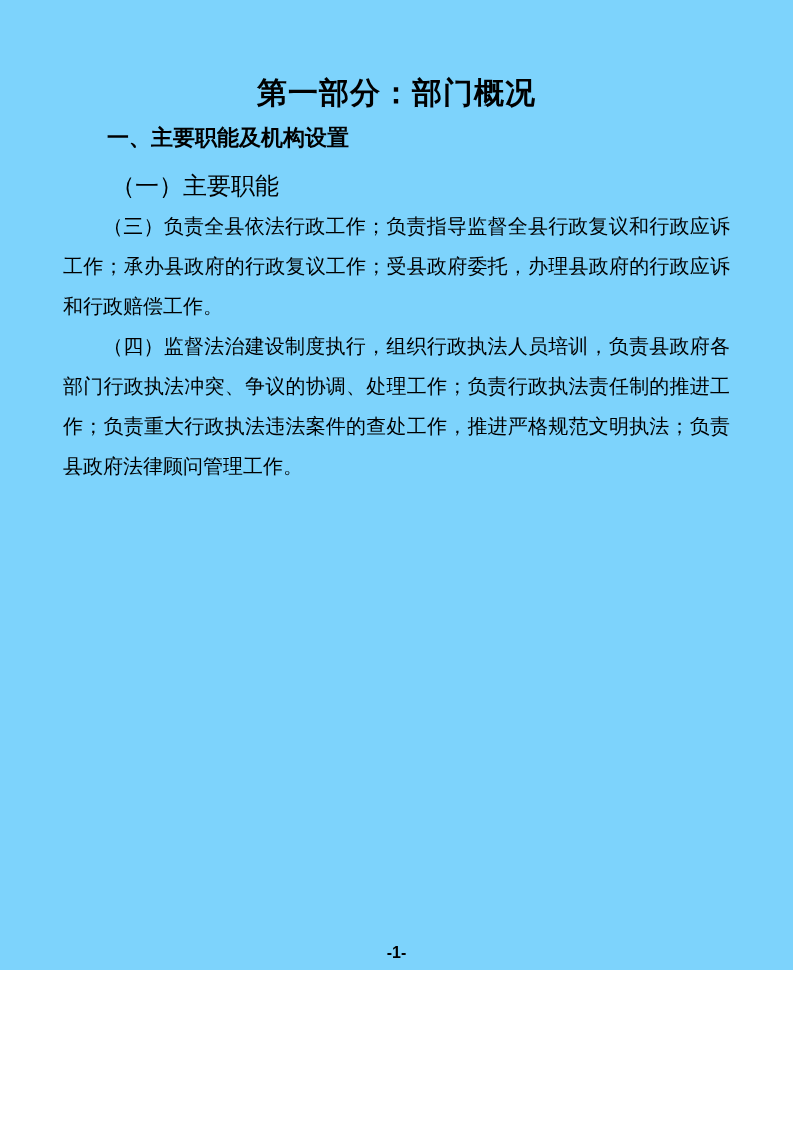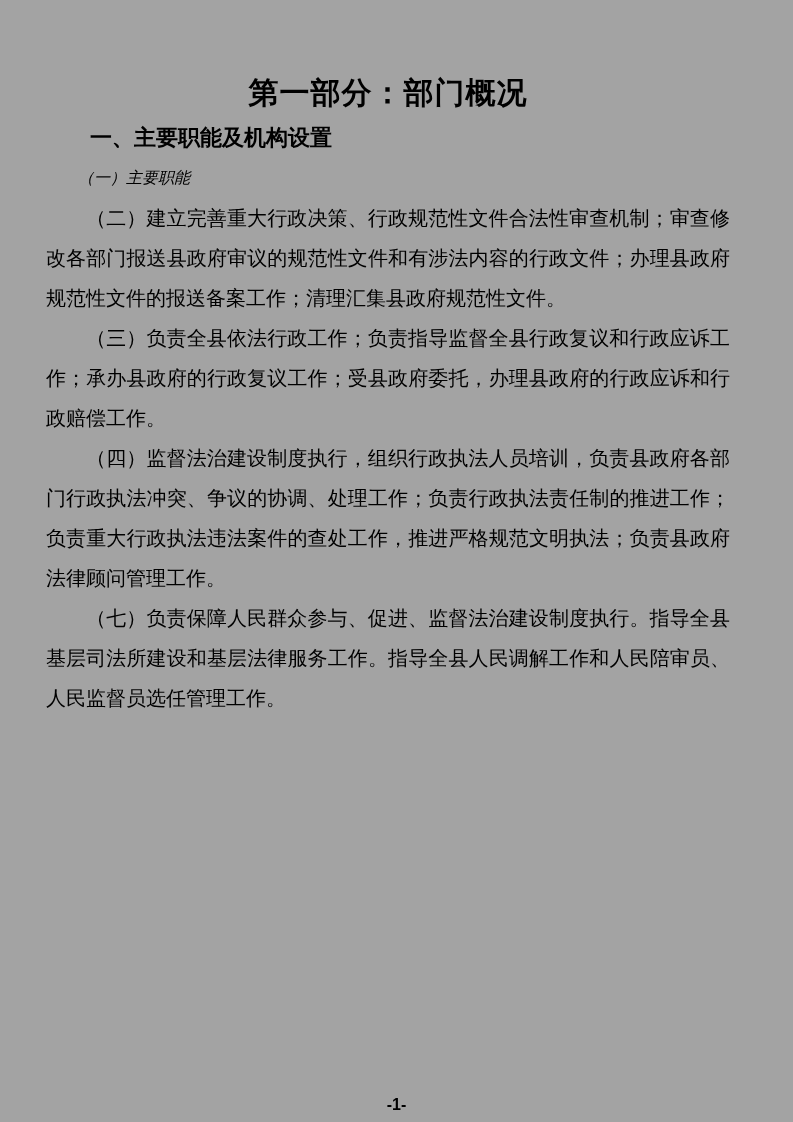--- a/index.html
+++ b/index.html
@@ -3,53 +3,52 @@
 <meta charset="utf-8">
 <style>
   html, body {
     margin: 0;
     padding: 0;
     background: #ffffff;
   }
   .page {
     position: relative;
     width: 793px;
-    height: 1122px;
+    height: 970px;
     margin: 0 auto;
-    background: #a3a3a3;
+    background: #7dd3fc;
     color: #000000;
     box-sizing: border-box;
-    padding: 72px 63px 0 46px;
+    padding: 72px 63px 0 63px;
     overflow: hidden;
   }
   .doc-title {
     margin: 0;
     font-family: "Liberation Sans", "DejaVu Sans", sans-serif;
     font-weight: bold;
     font-size: 30px;
     line-height: 42px;
     text-align: center;
     letter-spacing: 1px;
   }
   .section-heading {
-    margin: 4px 0 0 0;
+    margin: 4px 0 8px 0;
     font-family: "Liberation Sans", "DejaVu Sans", sans-serif;
     font-weight: bold;
     font-size: 22px;
     line-height: 40px;
     text-indent: 2em;
   }
   .subsection-heading {
     margin: 0;
     font-family: "Liberation Serif", "DejaVu Serif", serif;
     font-weight: normal;
-    font-size: 16px;
+    font-size: 24px;
     line-height: 40px;
     text-indent: 2em;
-    font-style: italic;
   }
   .body-text {
     margin: 0;
     font-family: "Liberation Serif", "DejaVu Serif", serif;
     font-size: 20px;
     line-height: 40px;
     text-align: justify;
     text-justify: inter-ideograph;
     text-indent: 2em;
     word-break: break-all;
@@ -66,18 +65,16 @@
     line-height: 18px;
   }
 </style>
 </head>
 <body>
 
 <div class="page">
   <h1 class="doc-title">第一部分：部门概况</h1>
   <h2 class="section-heading">一、主要职能及机构设置</h2>
   <h3 class="subsection-heading">（一）主要职能</h3>
-  <p class="body-text">（二）建立完善重大行政决策、行政规范性文件合法性审查机制；审查修改各部门报送县政府审议的规范性文件和有涉法内容的行政文件；办理县政府规范性文件的报送备案工作；清理汇集县政府规范性文件。</p>
   <p class="body-text">（三）负责全县依法行政工作；负责指导监督全县行政复议和行政应诉工作；承办县政府的行政复议工作；受县政府委托，办理县政府的行政应诉和行政赔偿工作。</p>
   <p class="body-text">（四）监督法治建设制度执行，组织行政执法人员培训，负责县政府各部门行政执法冲突、争议的协调、处理工作；负责行政执法责任制的推进工作；负责重大行政执法违法案件的查处工作，推进严格规范文明执法；负责县政府法律顾问管理工作。</p>
-  <p class="body-text">（七）负责保障人民群众参与、促进、监督法治建设制度执行。指导全县基层司法所建设和基层法律服务工作。指导全县人民调解工作和人民陪审员、人民监督员选任管理工作。</p>
   <div class="page-number">-1-</div>
 </div>
 
 </body></html>

